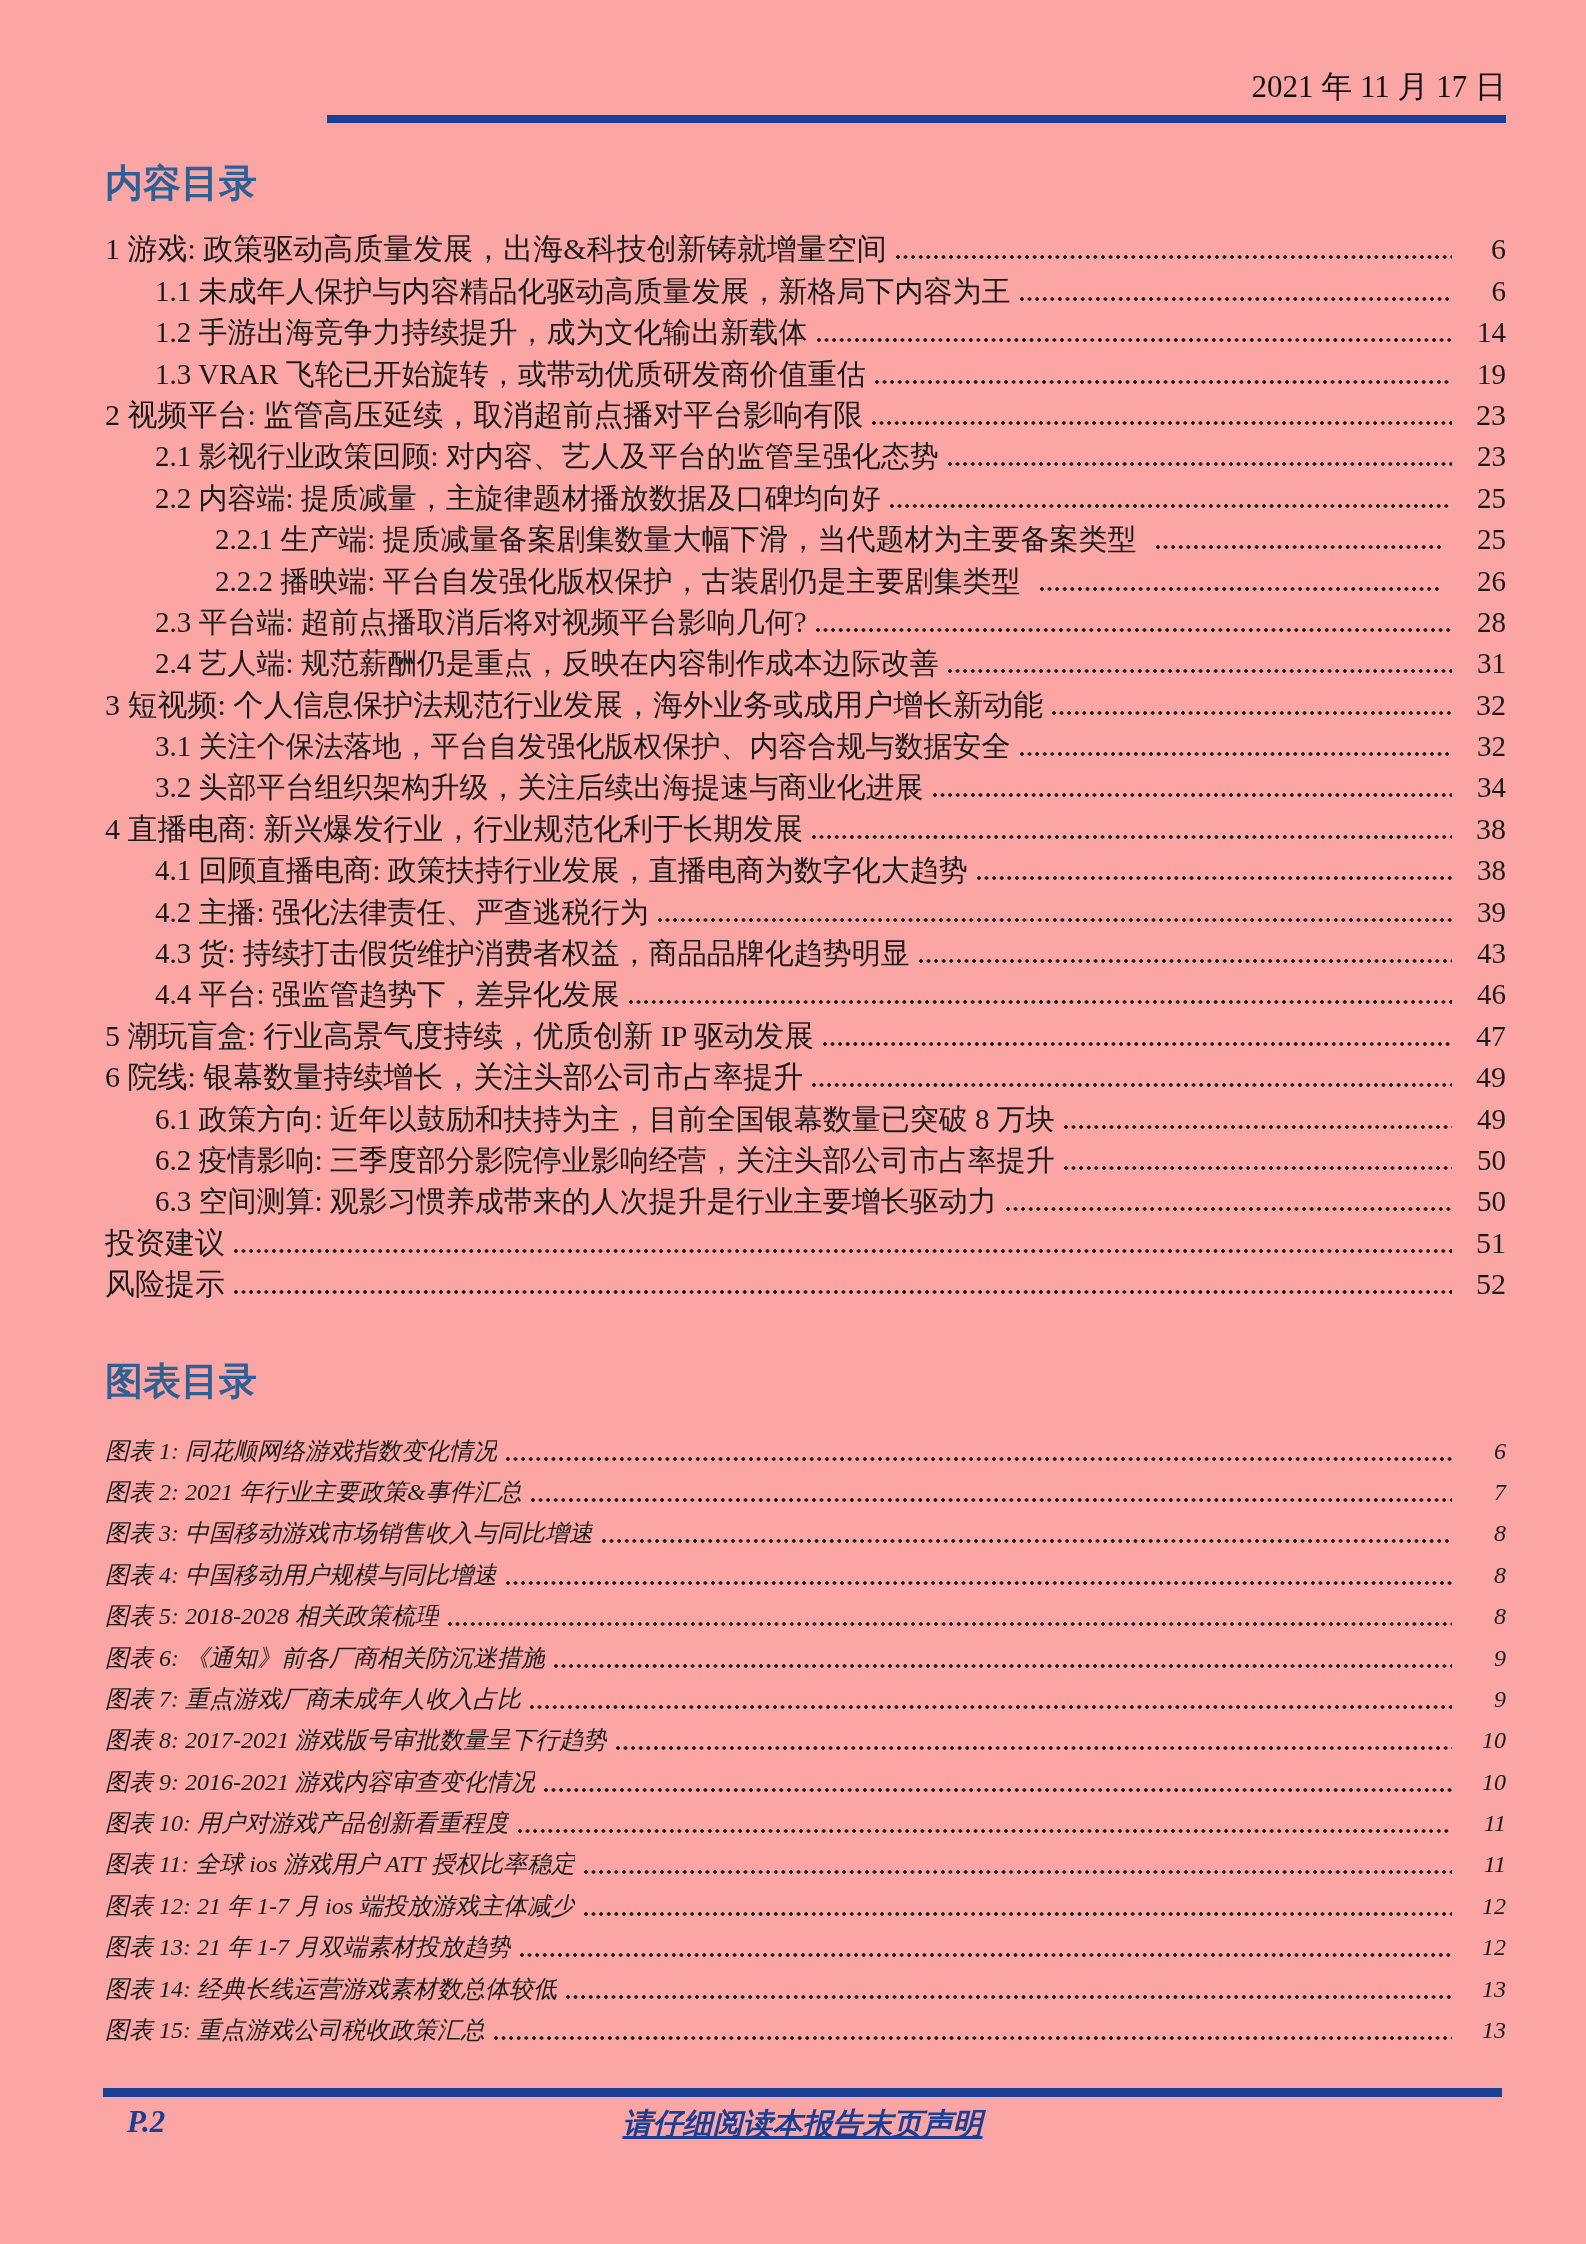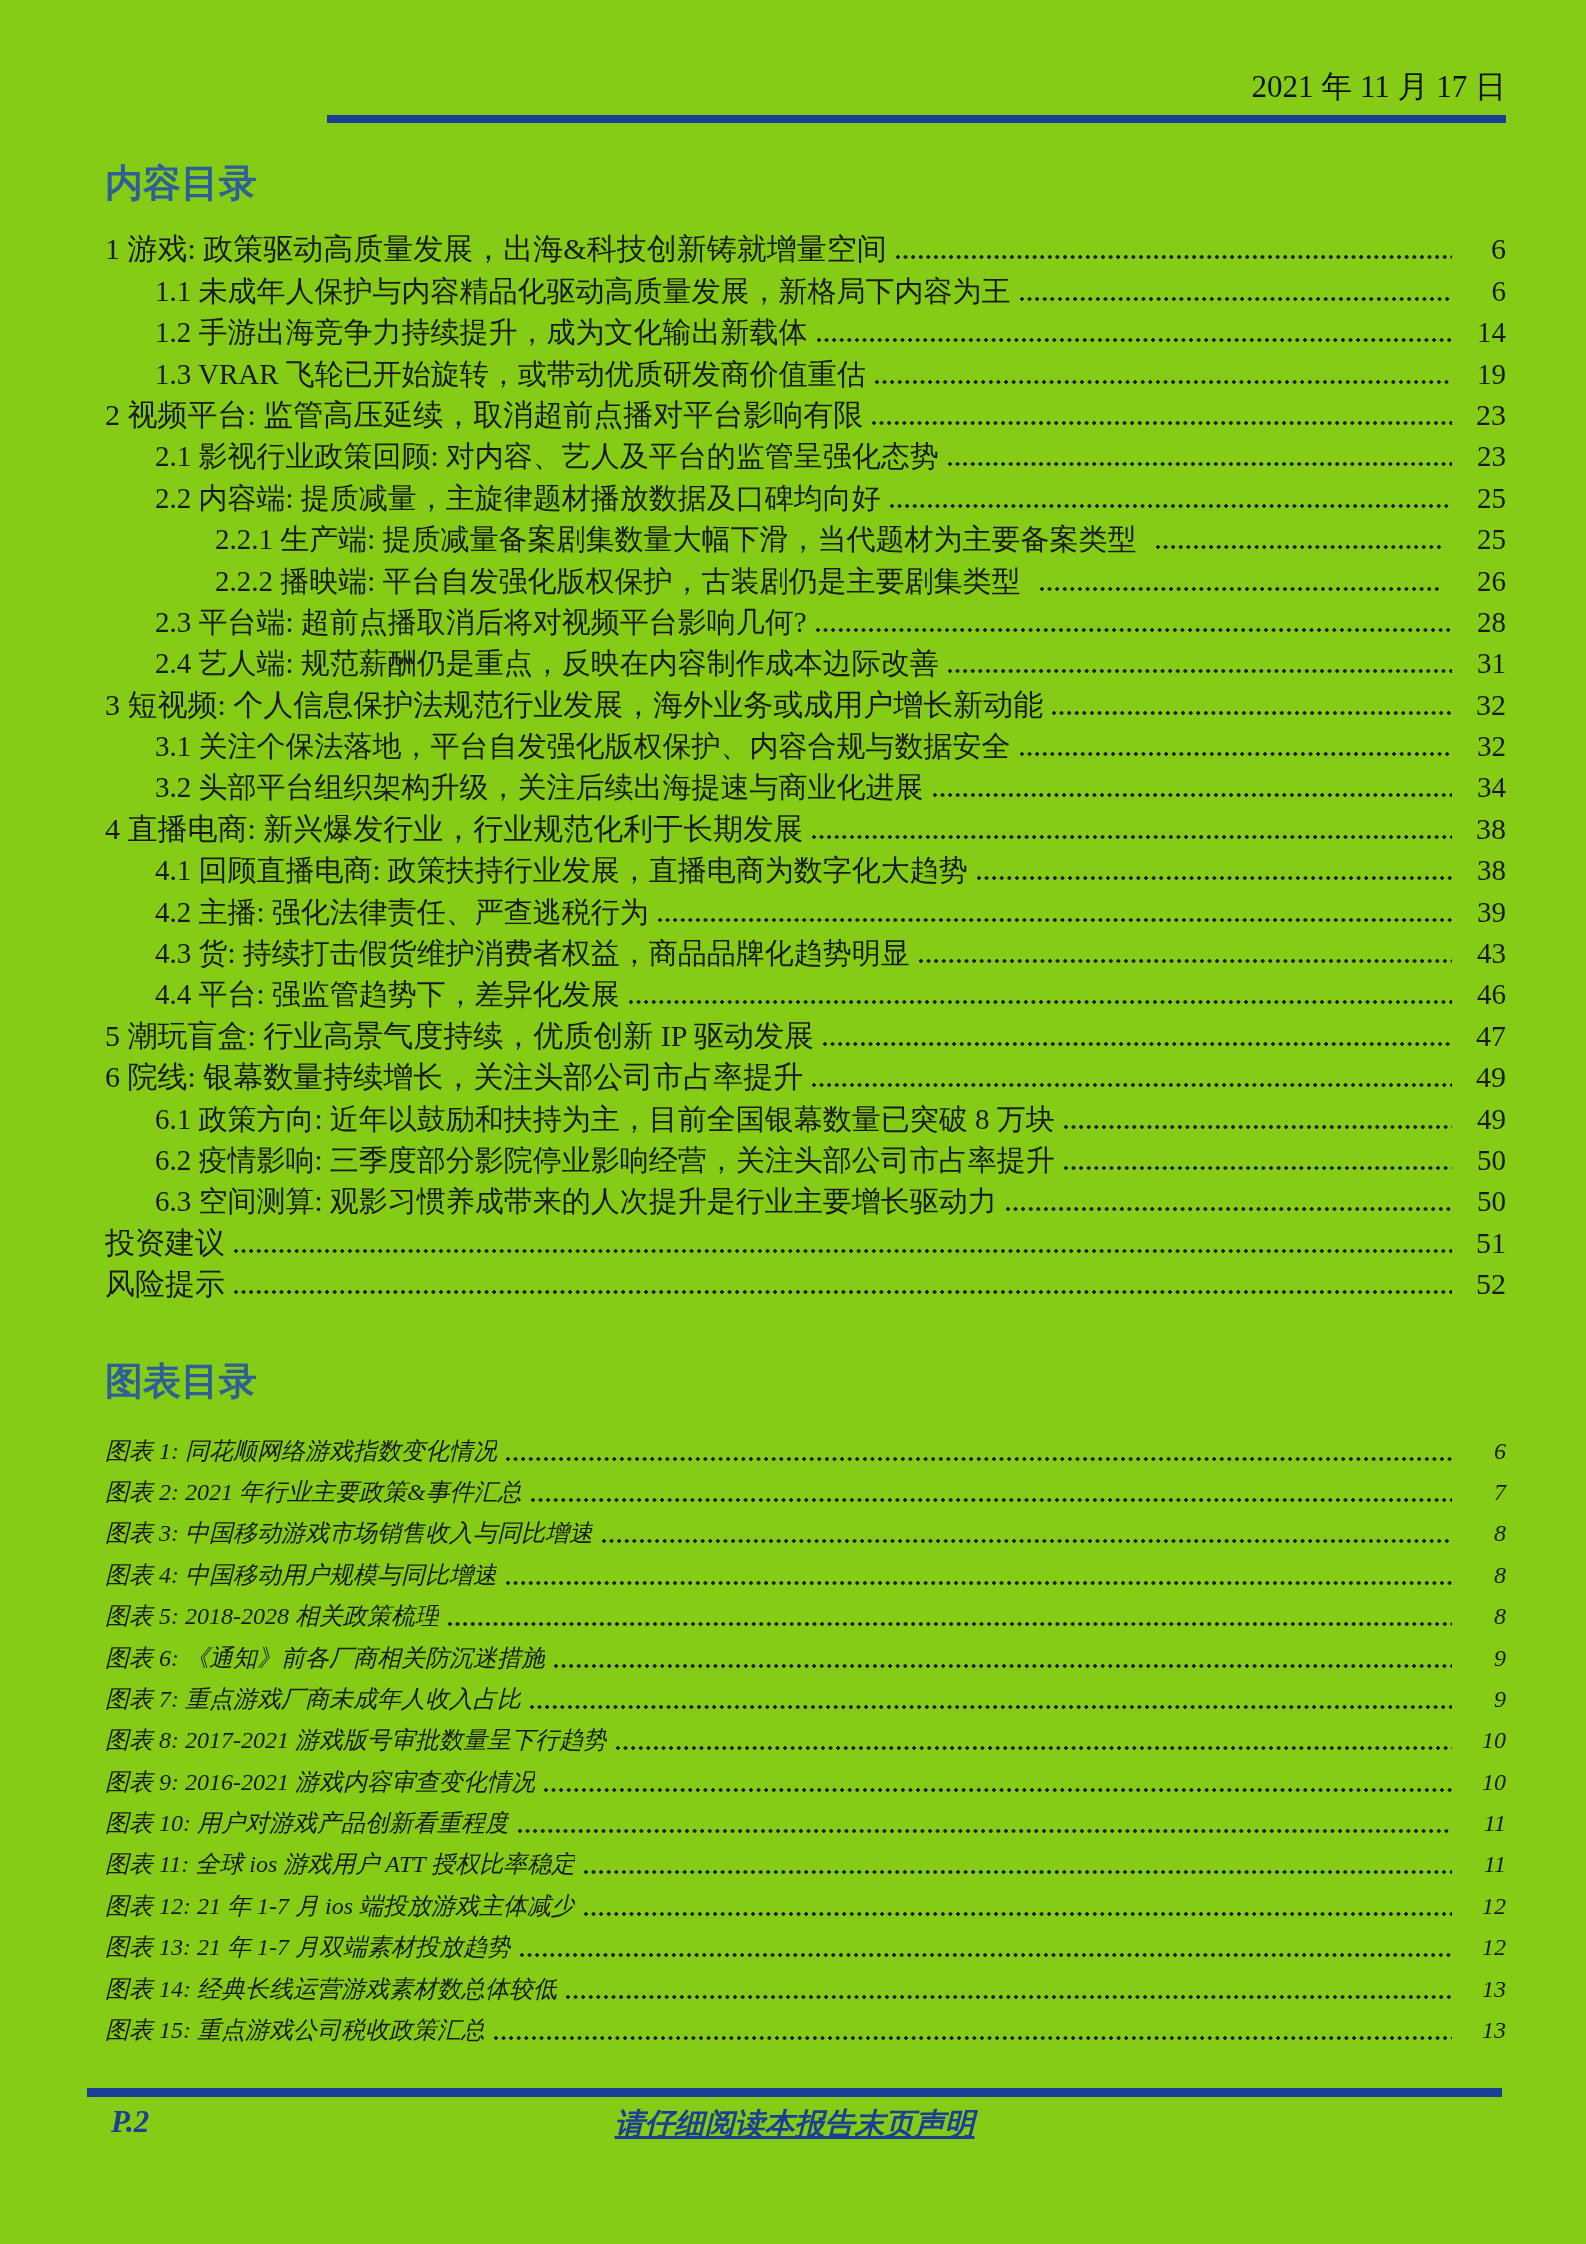--- a/index.html
+++ b/index.html
@@ -4,21 +4,21 @@
 <style>
   :root{
     --navy:#1B3F94;
     --heading-blue:#2E6095;
     --text:#1A1A1A;
   }
   html,body{margin:0;padding:0;background:#ffffff;}
   .page{
     position:relative;
     width:1586px;height:2244px;
-    background:#84cc16;
+    background:#fca5a5;
     font-family:"Liberation Serif","DejaVu Serif",serif;
     color:var(--text);
     overflow:hidden;
   }
   .content{
     padding:0 80px 0 105px;
   }
   .date{
     padding-top:70px;
     font-size:31px;
@@ -66,21 +66,21 @@
     text-align:right;
   }
   .fig-title{margin-top:58px;}
   .fig-list{margin-top:23px;}
   .fig-list .row{
     font-style:italic;
     font-size:24px;
   }
   .footer{
     position:absolute;
-    left:87px;right:84px;top:2088px;
+    left:103px;right:84px;top:2088px;
   }
   .footer-rule{
     height:9px;
     background:var(--navy);
   }
   .footer-row{
     position:relative;
     margin-top:7px;
     text-align:center;
   }

